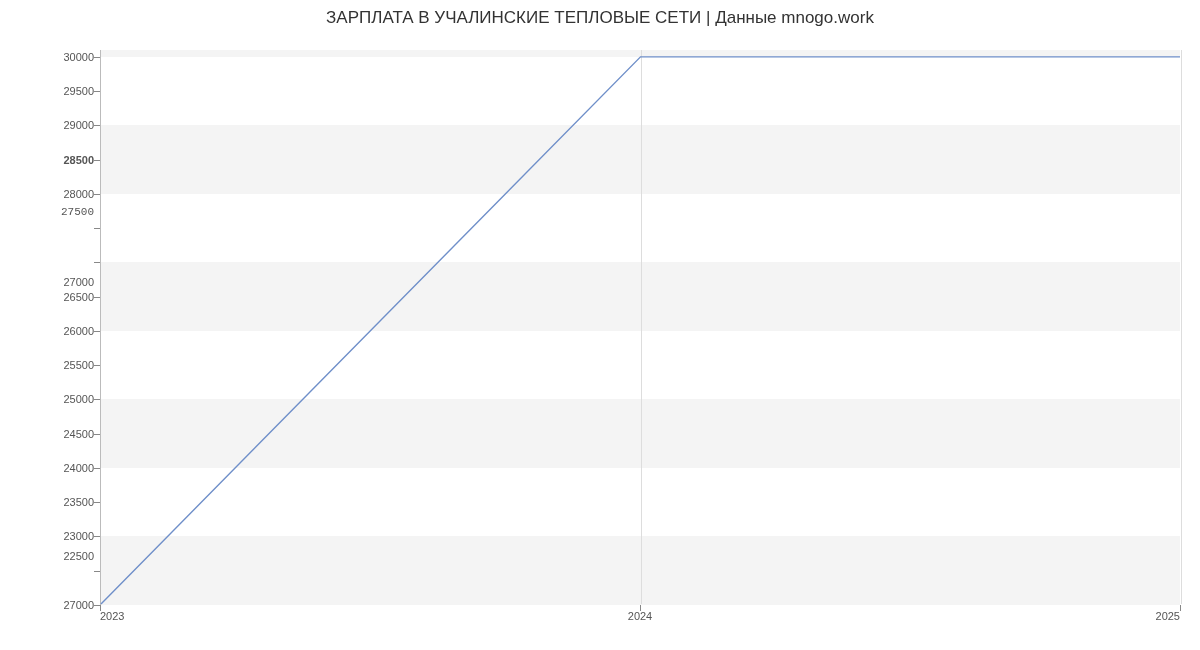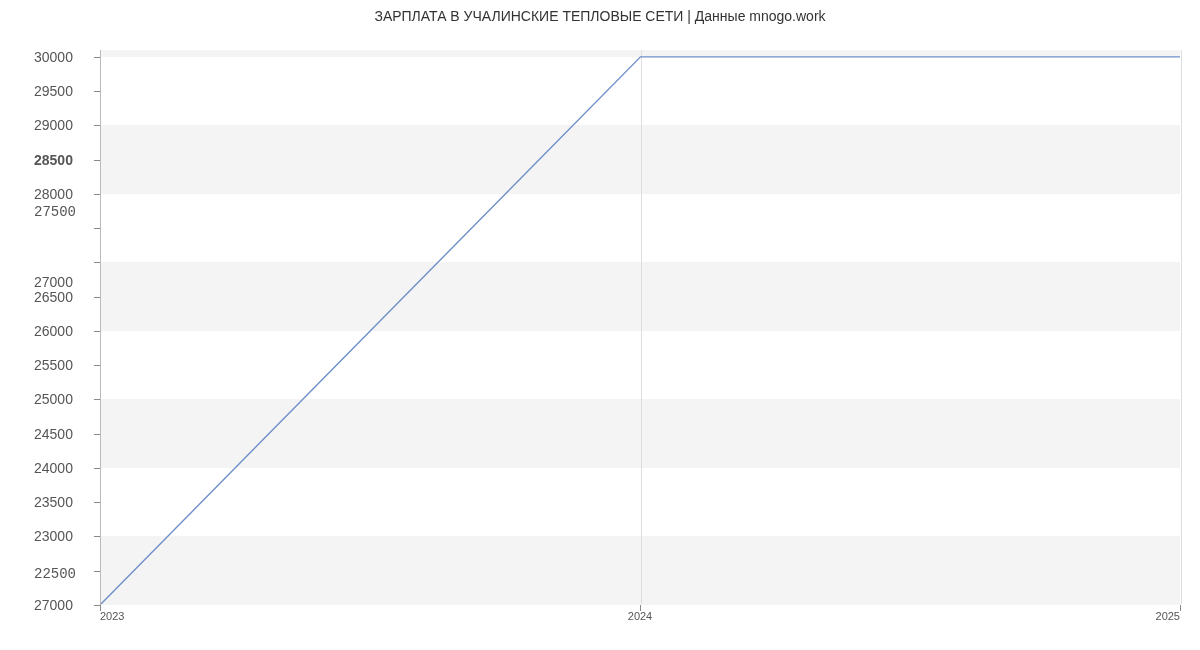--- a/index.html
+++ b/index.html
@@ -15,21 +15,21 @@
     position: relative;
     width: 1200px;
     height: 650px;
   }
   .title {
     position: absolute;
     top: 8px;
     left: 0;
     width: 1200px;
     text-align: center;
-    font-size: 14px;
+    font-size: 17px;
     color: #333;
   }
   .plot {
     position: absolute;
     left: 100px;
     top: 50px;
     width: 1080px;
     height: 555px;
     border-left: 1px solid #bbb;
     border-bottom: 1px solid #bbb;
@@ -55,24 +55,24 @@
   }
   .x-tick {
     position: absolute;
     left: 0;
     height: 6px;
     border-left: 1px solid #888;
   }
   .y-label {
     position: absolute;
     right: 1106px;
-    font-size: 14px;
+    font-size: 11px;
     color: #555;
     transform: translateY(-50%);
-    text-align: left;
+    text-align: right;
     width: 60px;
   }
   .x-label {
     position: absolute;
     top: 610px;
     font-size: 11px;
     color: #555;
     transform: translateX(-50%);
     white-space: nowrap;
   }
@@ -104,21 +104,21 @@
   </div>
 <div class="x-tick" style="left: 99.5px; top: 605px;"></div>
     <div class="x-label" style="transform: none; left: 100px;">2023</div>
     <div class="x-tick" style="left: 639.5px; top: 605px;"></div>
     <div class="x-label" style="left: 640px;">2024</div>
     <div class="x-tick" style="left: 1179.5px; top: 605px;"></div>
     <div class="x-label" style="transform: translateX(-100%); left: 1180px;">2025</div>
     <div class="y-tick" style="left: 94px; top: 605px;"></div>
     <div class="y-label" style="top: 605px;">27000</div>
     <div class="y-tick" style="left: 94px; top: 570.741px;"></div>
-    <div class="y-label" style="top: 574px; font-family: Liberation Mono, monospace;">22500</div>
+    <div class="y-label" style="top: 556px;">22500</div>
     <div class="y-tick" style="left: 94px; top: 536.481px;"></div>
     <div class="y-label" style="top: 536.481px;">23000</div>
     <div class="y-tick" style="left: 94px; top: 502.222px;"></div>
     <div class="y-label" style="top: 502.222px;">23500</div>
     <div class="y-tick" style="left: 94px; top: 467.963px;"></div>
     <div class="y-label" style="top: 467.963px;">24000</div>
     <div class="y-tick" style="left: 94px; top: 433.704px;"></div>
     <div class="y-label" style="top: 433.704px;">24500</div>
     <div class="y-tick" style="left: 94px; top: 399.444px;"></div>
     <div class="y-label" style="top: 399.444px;">25000</div>

